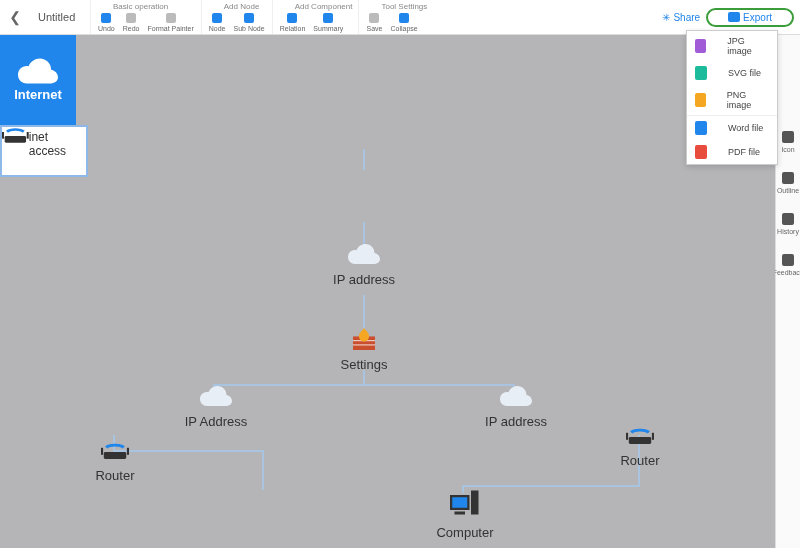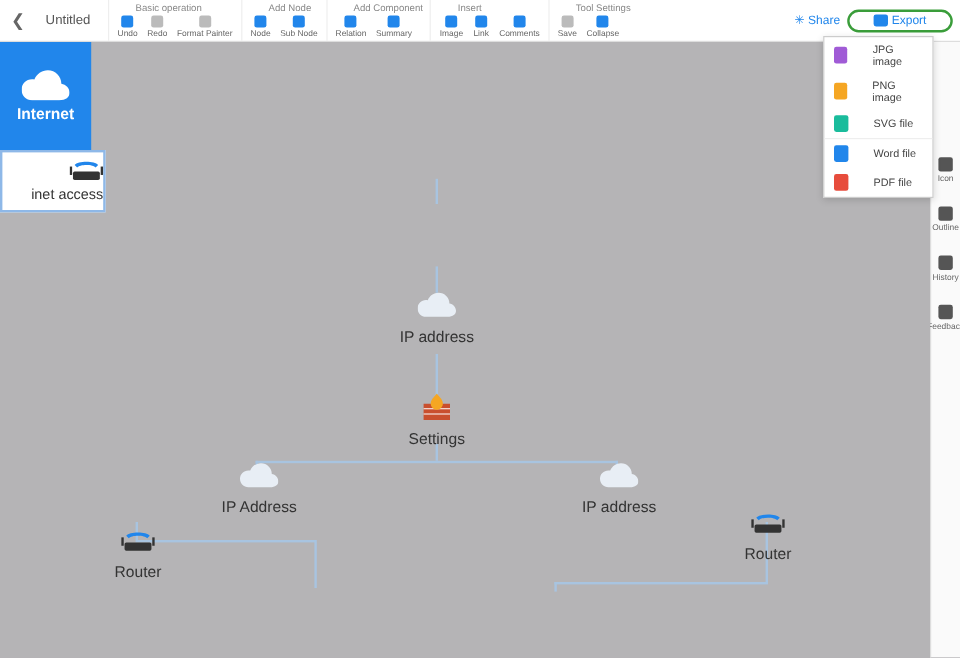--- a/index.html
+++ b/index.html
@@ -14,21 +14,21 @@
 .tool-icon{width:14px;height:14px;display:flex;align-items:center;justify-content:center;}
 .tool-label{font-size:7px;color:#666;white-space:nowrap;}
 .right-actions{margin-left:auto;display:flex;align-items:center;gap:2px;padding-right:6px;}
 .action-btn{display:flex;align-items:center;gap:3px;font-size:10px;color:#2186eb;padding:2px 4px;cursor:pointer;}
 .export-btn{border:2px solid #3a9d3a;border-radius:12px;padding:2px 20px;}
 .canvas{position:absolute;top:35px;left:0;right:25px;bottom:0;background:#b5b4b6;}
 .node{position:absolute;text-align:center;}
 .node-label{font-size:13px;color:#333;margin-top:3px;}
 .internet-node{left:326px;top:24px;width:76px;height:90px;background:#2186eb;display:flex;flex-direction:column;align-items:center;justify-content:center;}
 .internet-node .node-label{color:#ffffff;font-weight:bold;font-size:13px;}
-.inet-node{left:321px;top:135px;width:88px;height:52px;background:#fff;border:2px solid #8eb8e8;display:flex;flex-direction:column;align-items:flex-end;justify-content:center;}
+.inet-node{left:321px;top:135px;width:88px;height:52px;background:#fff;border:2px solid #8eb8e8;display:flex;align-items:flex-start;justify-content:center;}
 .inet-node .node-label{font-size:12px;color:#333;}
 .cloud-icon{width:40px;height:26px;}
 .small-cloud{width:32px;height:22px;}
 .router-icon{width:28px;height:18px;}
 .firewall-icon{width:26px;height:22px;}
 .pc-icon{width:30px;height:28px;}
 .edge{position:absolute;background:#a8c4e0;}
 .edge-v{width:2px;}
 .edge-h{height:2px;}
 .side-panel{position:absolute;right:0;top:35px;width:25px;bottom:0;background:#fafafa;border-left:1px solid #ddd;display:flex;flex-direction:column;align-items:center;padding-top:95px;gap:18px;}
@@ -111,49 +111,20 @@
             <div class="tool-icon">
               <svg width="12" height="12" viewBox="0 0 12 12">
                 <rect x="1" y="1" width="10" height="10" rx="2" fill="#2186eb"></rect>
               </svg>
             </div>
             <div class="tool-label">Summary</div>
           </div>
         </div>
       </div>
       <div class="toolbar-group">
-        <div class="group-label">Insert</div>
-        <div class="group-items">
-          <div class="tool-item">
-            <div class="tool-icon">
-              <svg width="12" height="12" viewBox="0 0 12 12">
-                <rect x="1" y="1" width="10" height="10" rx="2" fill="#2186eb"></rect>
-              </svg>
-            </div>
-            <div class="tool-label">Image</div>
-          </div>
-          <div class="tool-item">
-            <div class="tool-icon">
-              <svg width="12" height="12" viewBox="0 0 12 12">
-                <rect x="1" y="1" width="10" height="10" rx="2" fill="#2186eb"></rect>
-              </svg>
-            </div>
-            <div class="tool-label">Link</div>
-          </div>
-          <div class="tool-item">
-            <div class="tool-icon">
-              <svg width="12" height="12" viewBox="0 0 12 12">
-                <rect x="1" y="1" width="10" height="10" rx="2" fill="#2186eb"></rect>
-              </svg>
-            </div>
-            <div class="tool-label">Comments</div>
-          </div>
-        </div>
-      </div>
-      <div class="toolbar-group">
         <div class="group-label">Tool Settings</div>
         <div class="group-items">
           <div class="tool-item">
             <div class="tool-icon">
               <svg width="12" height="12" viewBox="0 0 12 12">
                 <rect x="1" y="1" width="10" height="10" rx="2" fill="#bbb"></rect>
               </svg>
             </div>
             <div class="tool-label">Save</div>
           </div>
@@ -179,26 +150,26 @@
     </div>
   </div>
 </div>
 
 <div class="export-menu" id="export-menu">
     <div class="export-item">
       <div class="file-icon" style="background: rgb(160, 91, 214);"></div>
       <span>JPG image</span>
     </div>
     <div class="export-item">
+      <div class="file-icon" style="background: rgb(26, 188, 156);"></div>
+      <span>SVG file</span>
+    </div>
+    <div class="export-item">
       <div class="file-icon" style="background: rgb(245, 166, 35);"></div>
       <span>PNG image</span>
-    </div>
-    <div class="export-item">
-      <div class="file-icon" style="background: rgb(26, 188, 156);"></div>
-      <span>SVG file</span>
     </div>
     <div class="export-item export-item-divider">
       <div class="file-icon" style="background: rgb(33, 134, 235);"></div>
       <span>Word file</span>
     </div>
     <div class="export-item">
       <div class="file-icon" style="background: rgb(231, 76, 60);"></div>
       <span>PDF file</span>
     </div>
   </div>
@@ -305,13 +276,22 @@
   <div class="node" style="left:615px;top:393px;width:50px;">
     <svg class="router-icon" viewBox="0 0 40 24">
         <path fill="#2186eb" d="M6 4c4-5 24-5 28 0l-3 3c-3-4-19-4-22 0z"></path>
         <rect x="4" y="12" width="32" height="10" rx="2" fill="#333"></rect>
         <rect x="0" y="6" width="3" height="10" fill="#333"></rect>
         <rect x="37" y="6" width="3" height="10" fill="#333"></rect>
       </svg>
     <div class="node-label">Router</div>
   </div>
 
+  <div class="node" style="left:430px;top:455px;width:70px;">
+    <svg class="pc-icon" viewBox="0 0 40 36">
+        <rect x="0" y="6" width="26" height="20" fill="#333"></rect>
+        <rect x="3" y="9" width="20" height="14" fill="#2186eb"></rect>
+        <rect x="6" y="28" width="14" height="4" fill="#333"></rect>
+        <rect x="28" y="0" width="10" height="32" fill="#333"></rect>
+      </svg>
+    <div class="node-label">Computer</div>
+  </div>
 </div>
 
 </body></html>

